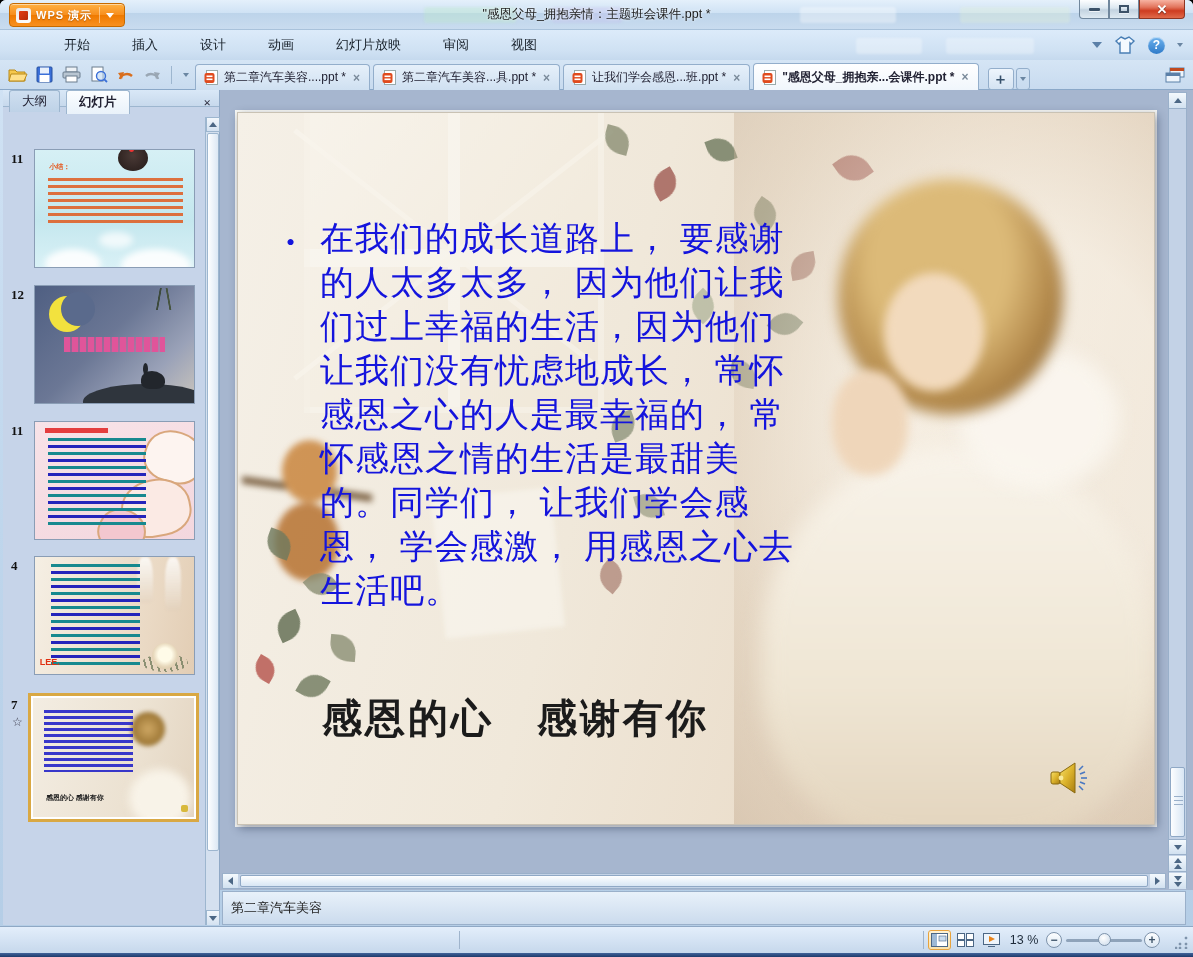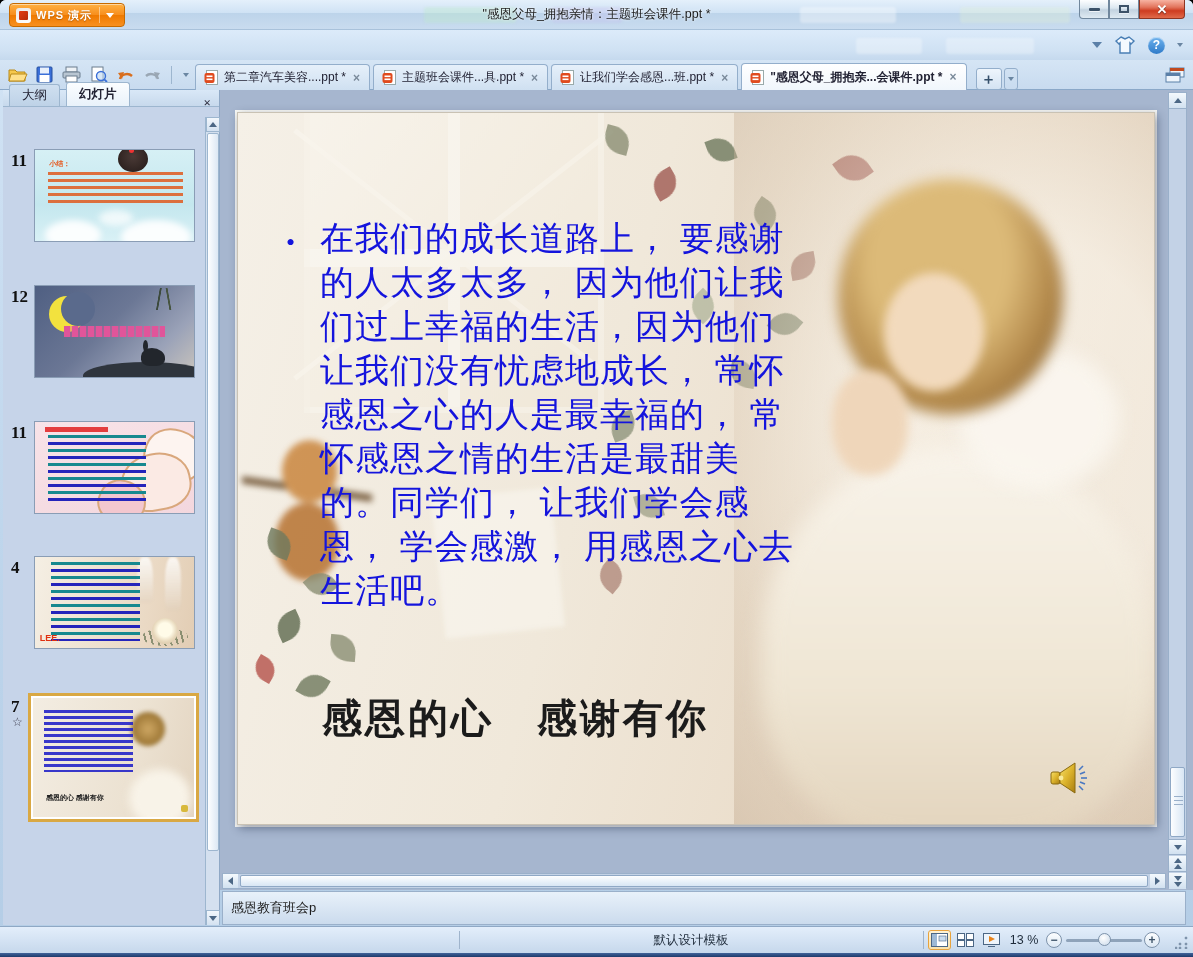--- a/index.html
+++ b/index.html
@@ -61,30 +61,30 @@
   .dtab .x{color:#7a8a9a;font-size:12px;font-weight:bold;cursor:pointer;padding:0 1px;}
   .newtab{height:22px;display:flex;align-items:center;margin-left:6px;gap:2px;}
   .newtab .plus{width:26px;height:22px;border:1px solid #93aecb;border-radius:3px;display:flex;align-items:center;justify-content:center;
     font-weight:bold;font-size:15px;color:#35506b;cursor:pointer;background:linear-gradient(180deg,#eef5fc,#d4e3f2);}
   .newtab .arr{width:14px;height:22px;border:1px solid #93aecb;border-radius:3px;display:flex;align-items:center;justify-content:center;cursor:pointer;}
   .cascade{position:absolute;right:8px;top:7px;width:20px;height:16px;cursor:pointer;}
   
   .left-panel{position:absolute;left:3px;top:90px;width:217px;height:835px;
     background:#c6d4e9;border-right:1px solid #8fa8c5;}
   .panel-tabs{position:absolute;left:0;top:0;width:100%;height:17px;
-    background:linear-gradient(180deg,#d9e8f7,#c7d9ec);border-bottom:1px solid #9db6cf;display:flex;align-items:flex-end;font-family:Liberation Serif, serif;}
+    background:linear-gradient(180deg,#d9e8f7,#c7d9ec);border-bottom:1px solid #9db6cf;display:flex;align-items:flex-start;font-family:Liberation Serif, serif;}
   .ptab{height:22px;padding:0 12px;display:flex;align-items:center;font-size:12.5px;color:#223;cursor:pointer;margin-left:6px;
     border:1px solid #9db6cf;border-bottom:none;border-radius:3px 3px 0 0;background:linear-gradient(180deg,#cfdff0,#bed2e7);}
   .ptab.active{background:linear-gradient(180deg,#fbfdff,#e9f2fa);font-weight:bold;height:24px;}
   .panel-x{position:absolute;right:8px;top:5px;font-size:13px;font-weight:bold;color:#334;cursor:pointer;}
   .thumb-strip{position:absolute;left:0;top:27px;width:203px;bottom:0;overflow:hidden;}
   .slide-num{position:absolute;left:8px;width:20px;font-family:"Liberation Serif",serif;font-weight:bold;
-    font-size:17px;color:#111;}
+    font-size:13px;color:#111;}
   .anim-star{position:absolute;left:9px;font-size:12px;color:#445;}
-  .thumb{position:absolute;left:31px;width:161px;height:93px;border:1px solid #8a9db5;background:#fff;cursor:pointer;overflow:hidden;}
+  .thumb{position:absolute;left:31px;width:161px;height:119px;border:1px solid #8a9db5;background:#fff;cursor:pointer;overflow:hidden;}
   .thumb.sel{left:25px;width:171px;height:129px;border:3px solid #d9a843;padding:2px;background:#fff;}
   .thumb.sel .art{position:relative;width:100%;height:100%;}
   .art{position:relative;width:100%;height:100%;overflow:hidden;}
   
   .t11{background:linear-gradient(180deg,#d6f0f5 0%,#c4e7ee 60%,#d9f1f6 100%);}
   .t11 .doll{position:absolute;left:52%;top:-4%;width:30px;height:26px;background:radial-gradient(circle at 50% 40%,#4a3a36,#241a18);border-radius:50%;}
   .t11 .doll::after{content:"";position:absolute;left:11px;top:2px;width:5px;height:5px;background:#e33;border-radius:50%;}
   .t11 .cap{position:absolute;left:9%;top:10%;font-size:7px;color:#e5581e;font-weight:bold;}
   .t11 .body-lines{position:absolute;left:8%;top:24%;width:85%;height:38%;
     background:repeating-linear-gradient(180deg,rgba(224,90,30,.85) 0 3px,transparent 3px 7px);}
@@ -242,20 +242,29 @@
         </div>
       <div class="win-btn close">
           <span>✕</span>
         </div>
     </div>
   </div>
 
   <div class="menubar">
     <div class="ghost" style="left:856px;top:8px;width:66px;height:16px;background:rgba(255,255,255,.3);"></div>
     <div class="ghost" style="left:946px;top:8px;width:88px;height:16px;background:rgba(255,255,255,.28);"></div>
+    <div class="menu-items">
+      <span class="menu-item">开始</span>
+      <span class="menu-item">插入</span>
+      <span class="menu-item">设计</span>
+      <span class="menu-item">动画</span>
+      <span class="menu-item">幻灯片放映</span>
+      <span class="menu-item">审阅</span>
+      <span class="menu-item">视图</span>
+    </div>
     <div class="menu-right">
       <span class="chev"></span>
       <svg width="22" height="20" viewBox="0 0 22 20">
         <path d="M7 2 L11 4 L15 2 L20 6 L17 9 L16 8 L16 18 L6 18 L6 8 L5 9 L2 6 Z" fill="#f4f9ff" stroke="#4a7fb5" stroke-width="1.4"></path>
       </svg>
       <span class="help-circ">?</span>
       <span class="mini-dn"></span>
     </div>
   </div>
 
@@ -317,21 +326,21 @@
         <span>第二章汽车美容....ppt *</span>
         <span class="x">×</span>
       </div>
       <div class="dtab">
         <svg width="14" height="15" viewBox="0 0 14 15">
             <rect x="2.5" y="0.5" width="11" height="14" fill="#fff" stroke="#9aa"></rect>
             <rect x="0.5" y="3" width="10" height="10" rx="2" fill="#e04b1e"></rect>
             <rect x="2.5" y="5.5" width="6" height="1.6" fill="#fff"></rect>
             <rect x="2.5" y="8.5" width="6" height="1.6" fill="#fff"></rect>
           </svg>
-        <span>主题班会课件...具.ppt *</span>
+        <span>第二章汽车美容...具.ppt *</span>
         <span class="x">×</span>
       </div>
       <div class="dtab">
         <svg width="14" height="15" viewBox="0 0 14 15">
             <rect x="2.5" y="0.5" width="11" height="14" fill="#fff" stroke="#9aa"></rect>
             <rect x="0.5" y="3" width="10" height="10" rx="2" fill="#e04b1e"></rect>
             <rect x="2.5" y="5.5" width="6" height="1.6" fill="#fff"></rect>
             <rect x="2.5" y="8.5" width="6" height="1.6" fill="#fff"></rect>
           </svg>
         <span>让我们学会感恩...班.ppt *</span>
@@ -530,26 +539,25 @@
           <span class="tri-l"></span>
         </div>
       <div class="hthumb"></div>
       <div class="hs-btn">
           <span class="tri-r"></span>
         </div>
     </div>
   </div>
 
   <div class="notes">
-    <span class="ph">感恩教育班会p</span>
+    <span class="ph">第二章汽车美容</span>
   </div>
 
   <div class="statusbar">
     <div class="seg-div" style="left:459px;"></div>
-    <div class="seg2">默认设计模板</div>
     <div class="seg-div" style="left:923px;"></div>
 
     <div class="view-btns">
       <span class="vbtn sel">
         <svg width="17" height="14" viewBox="0 0 17 14">
             <rect x="0.5" y="0.5" width="16" height="13" fill="#fff" stroke="#4c6785"></rect>
             <rect x="1" y="1" width="5" height="12" fill="#9db9d6"></rect>
             <rect x="8" y="3" width="7" height="5" fill="#c9dcef" stroke="#4c6785" stroke-width="0.6"></rect>
           </svg>
       </span>

